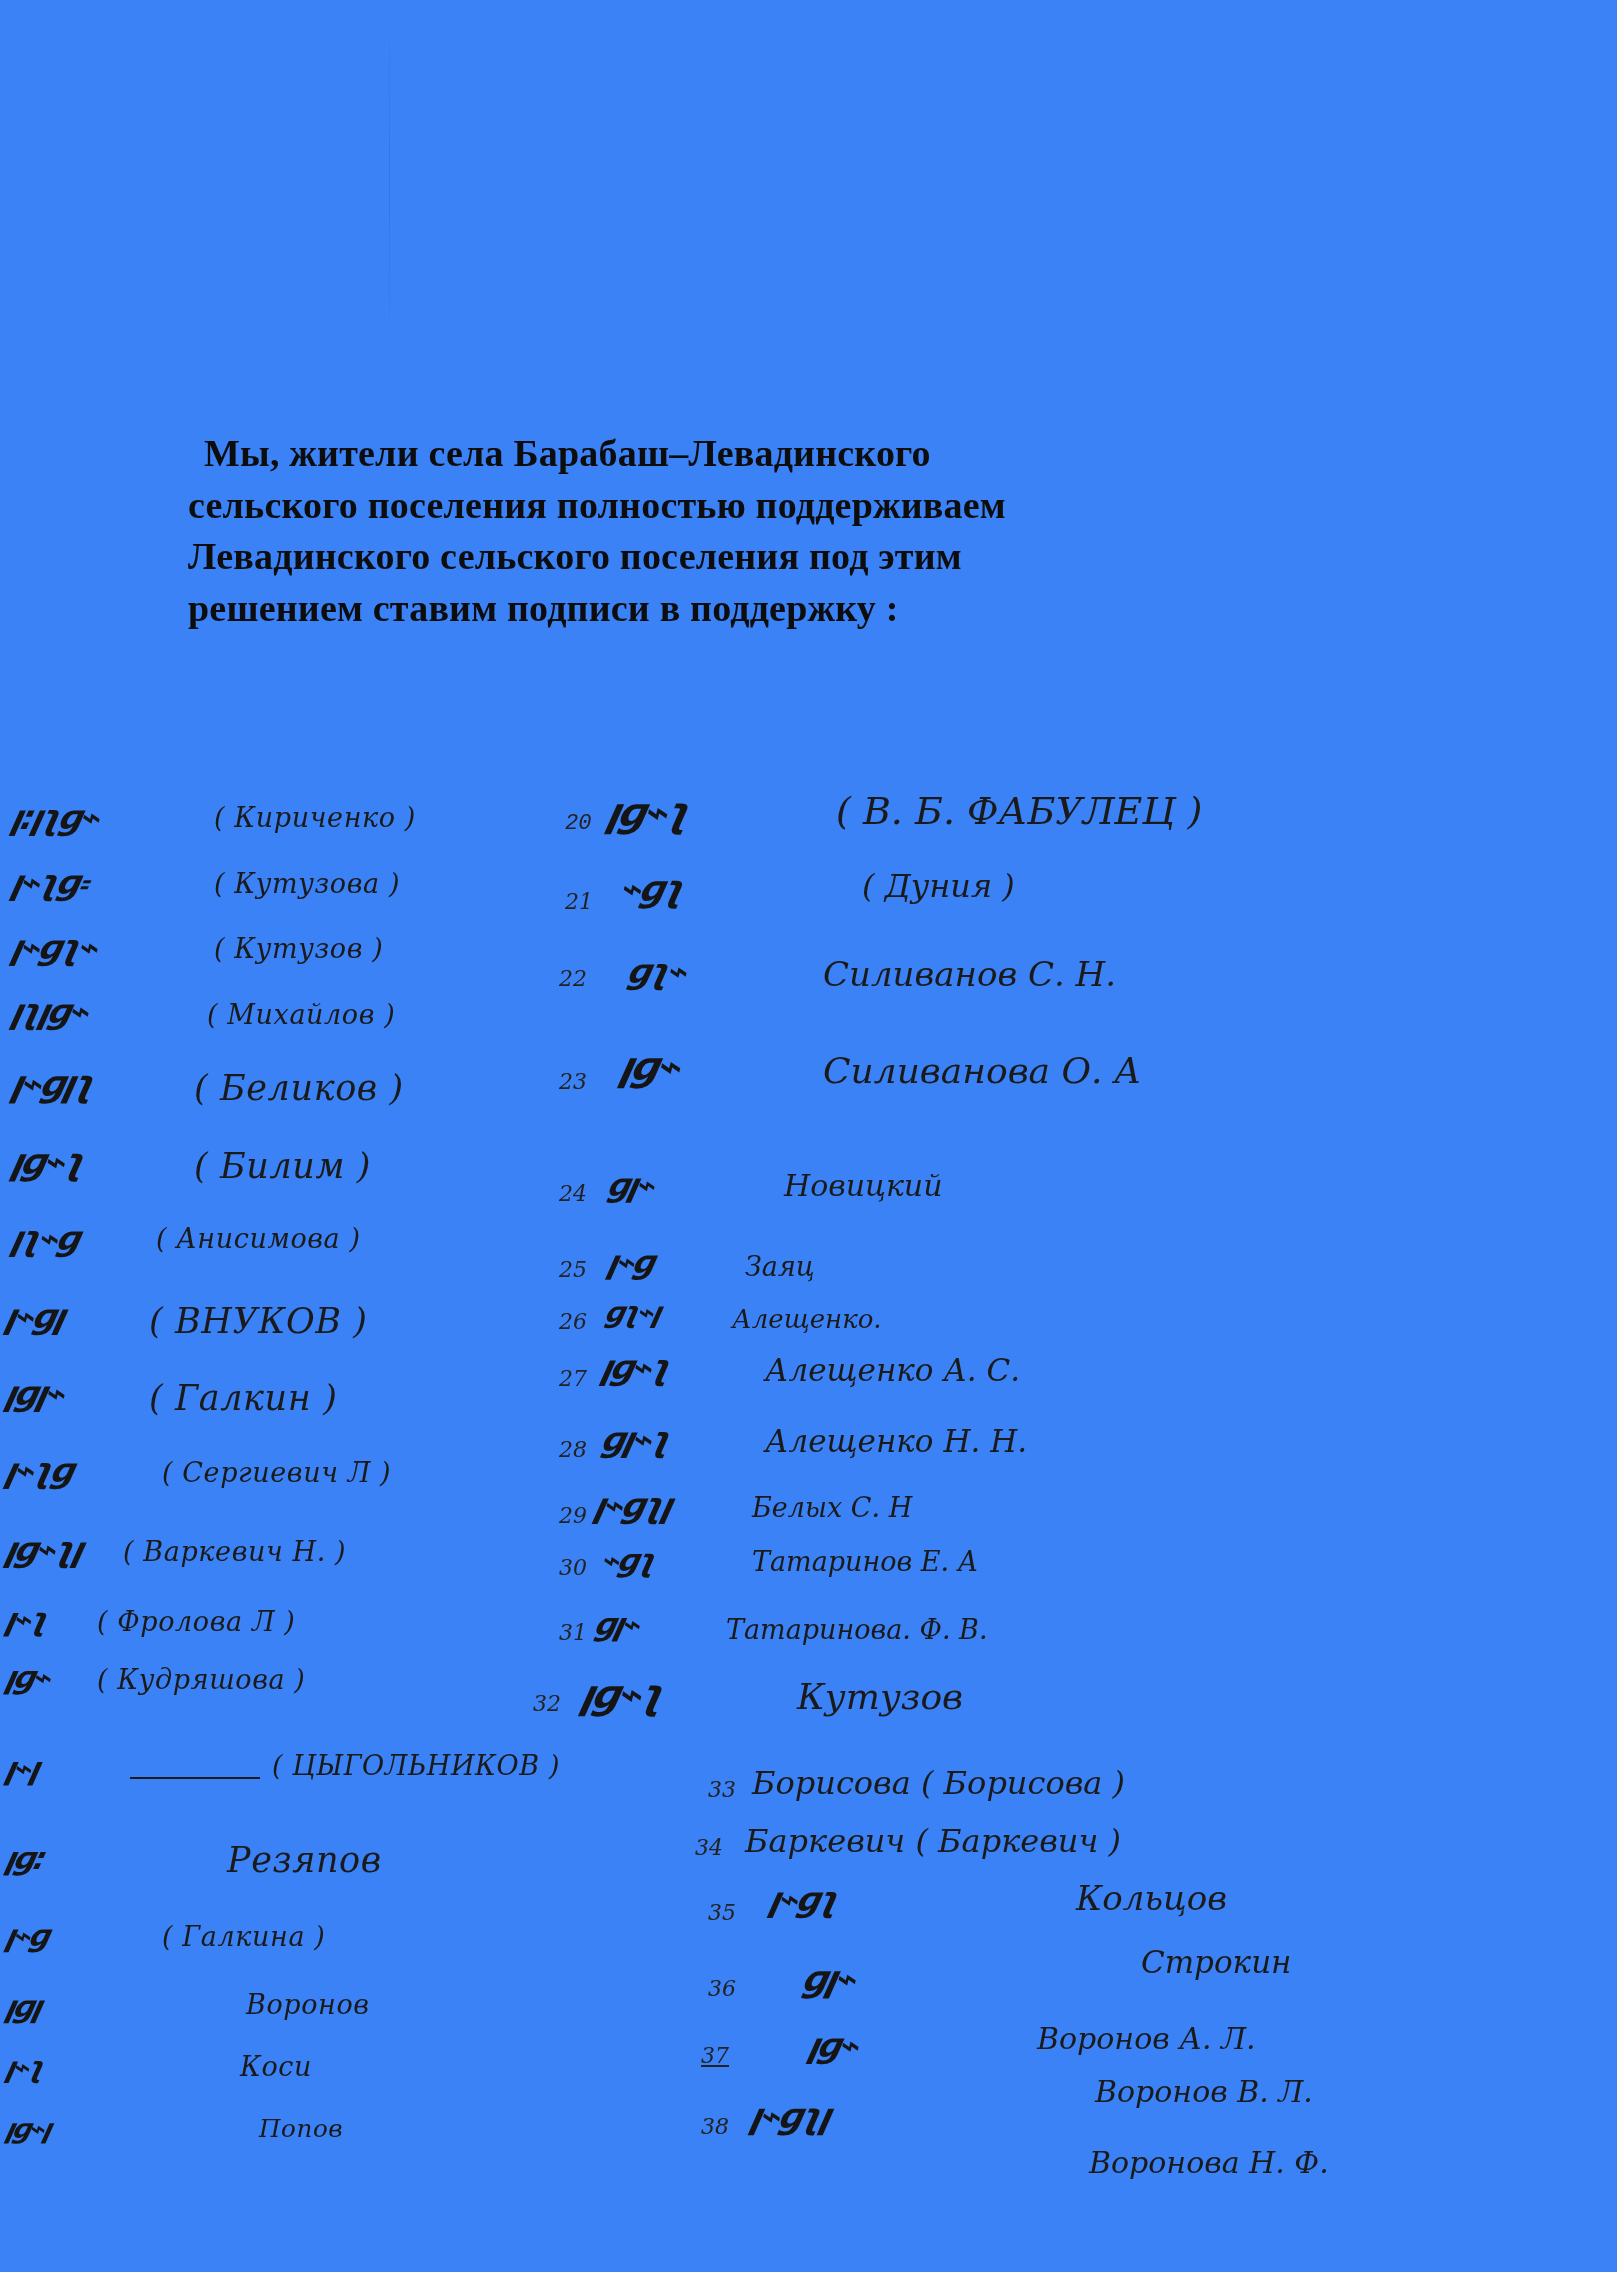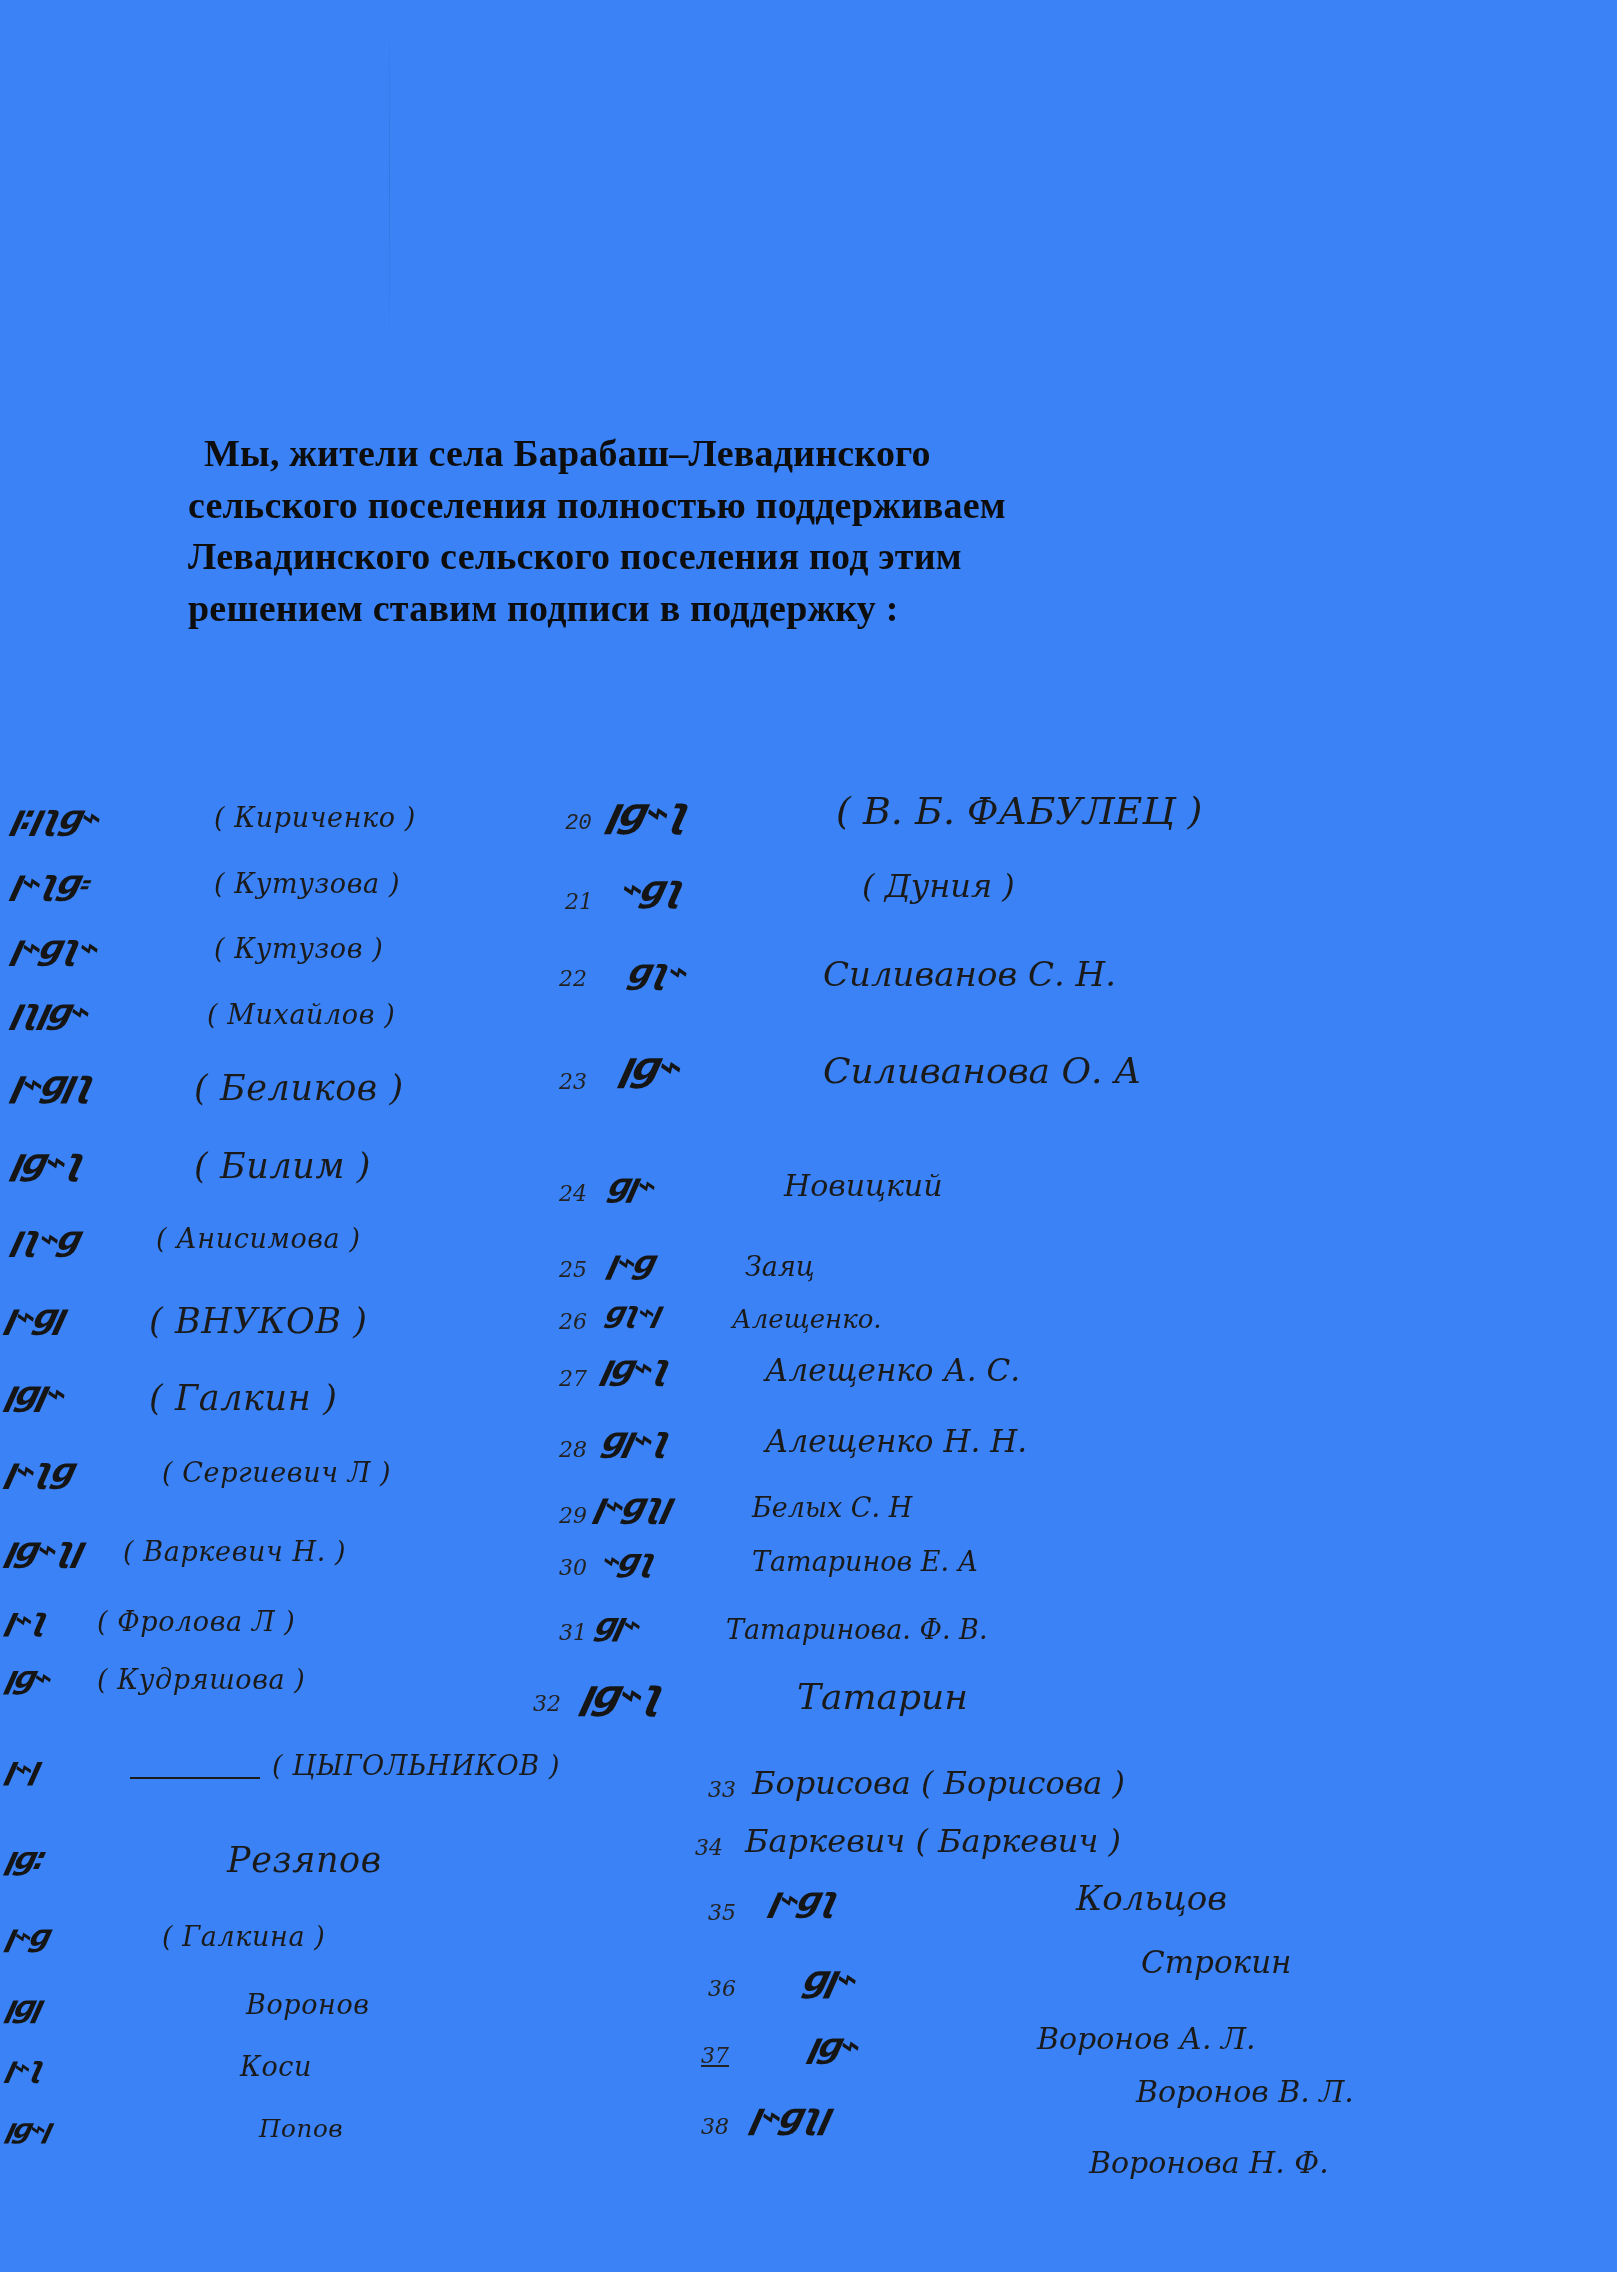--- a/index.html
+++ b/index.html
@@ -205,21 +205,21 @@
   <div class="num" style="left:559px; top:1555px;">30</div>
   <div class="scribble sig" style="left:603px; top:1542px; font-size:31px;">⌁ɡʅ</div>
   <div class="hand" style="left:752px; top:1546px; font-size:27px;">Татаринов Е. А</div>
 
   <div class="num" style="left:559px; top:1620px;">31</div>
   <div class="scribble sig" style="left:596px; top:1606px; font-size:31px;">ɡꞁ⌁</div>
   <div class="hand" style="left:726px; top:1614px; font-size:27px;">Татаринова. Ф. В.</div>
 
   <div class="num" style="left:533px; top:1691px;">32</div>
   <div class="scribble sig" style="left:583px; top:1671px; font-size:40px;">ꞁɡ⌁ʅ</div>
-  <div class="hand" style="left:797px; top:1676px; font-size:36px;">Татарин</div>
+  <div class="hand" style="left:797px; top:1676px; font-size:36px;">Кутузов</div>
 
   <div class="num" style="left:708px; top:1777px;">33</div>
   <div class="hand" style="left:752px; top:1764px; font-size:32px;">Борисова ( Борисова )</div>
 
   <div class="num" style="left:695px; top:1835px;">34</div>
   <div class="hand" style="left:745px; top:1822px; font-size:32px;">Баркевич ( Баркевич )</div>
 
   <div class="num" style="left:708px; top:1900px;">35</div>
   <div class="scribble sig" style="left:771px; top:1879px; font-size:34px;">ꞁ⌁ɡʅ</div>
   <div class="hand" style="left:1076px; top:1878px; font-size:34px;">Кольцов</div>
@@ -227,18 +227,18 @@
   <div class="num" style="left:708px; top:1976px;">36</div>
   <div class="scribble sig" style="left:804px; top:1958px; font-size:36px;">ɡꞁ⌁</div>
   <div class="hand" style="left:1141px; top:1944px; font-size:31px;">Строкин</div>
 
   <div class="num" style="left:701px; top:2043px;text-decoration:underline;">37</div>
   <div class="scribble sig" style="left:810px; top:2025px; font-size:34px;">ꞁɡ⌁</div>
   <div class="hand" style="left:1037px; top:2021px; font-size:30px;">Воронов А. Л.</div>
 
   <div class="num" style="left:701px; top:2114px;">38</div>
   <div class="scribble sig" style="left:752px; top:2096px; font-size:35px;">ꞁ⌁ɡʅꞁ</div>
-  <div class="hand" style="left:1095px; top:2074px; font-size:30px;margin-left:41px;">Воронов В. Л.</div>
+  <div class="hand" style="left:1095px; top:2074px; font-size:30px;">Воронов В. Л.</div>
 
   <div class="hand" style="left:1089px; top:2145px; font-size:30px;">Воронова Н. Ф.</div>
 
 </div>
 
 
 </body></html>

